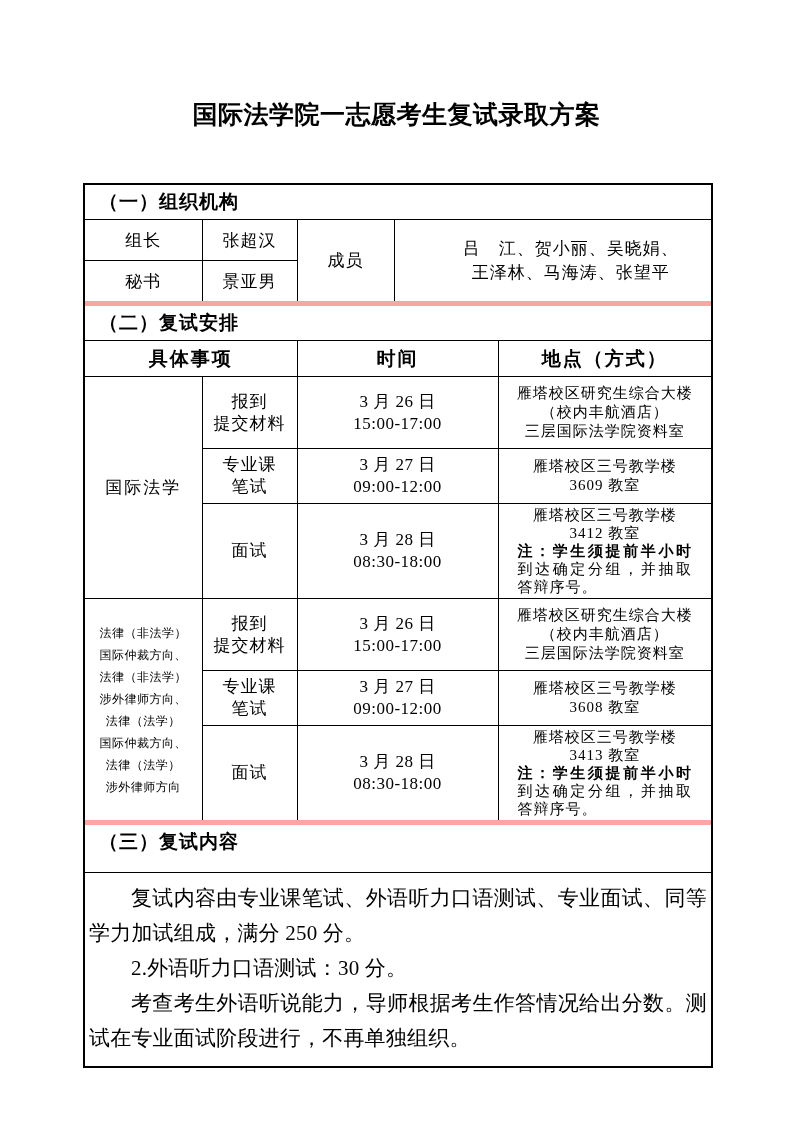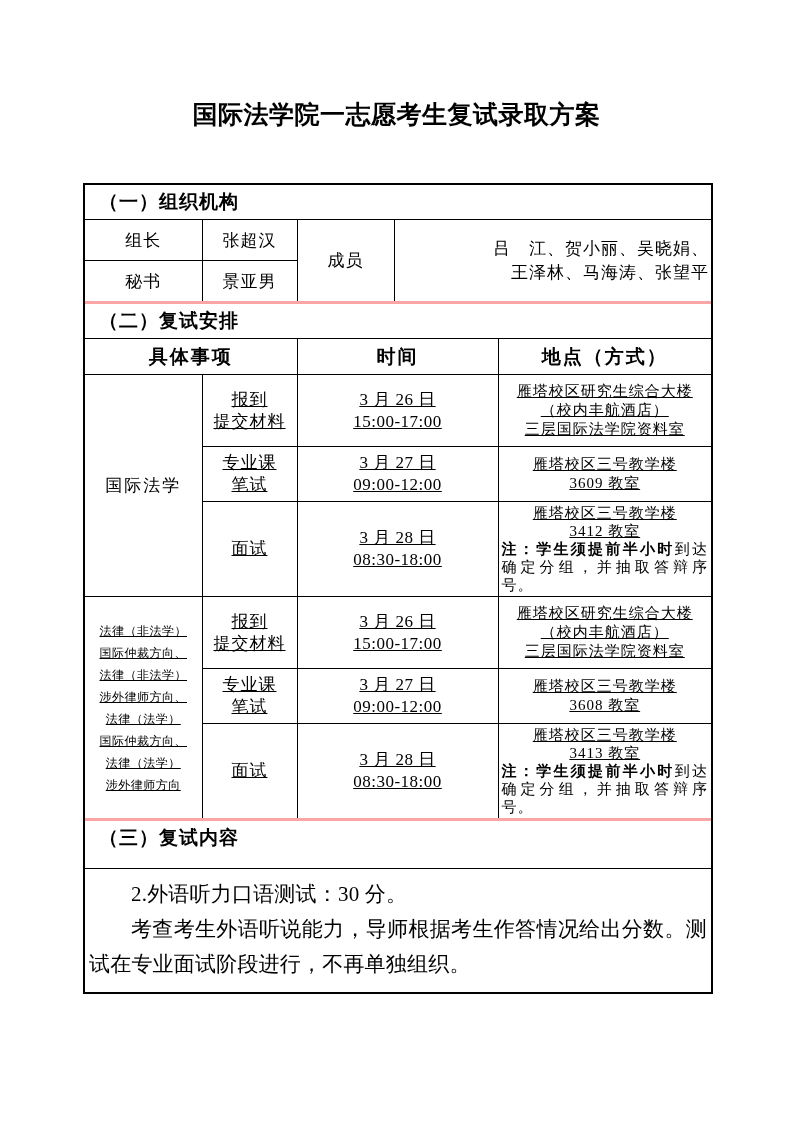--- a/index.html
+++ b/index.html
@@ -16,55 +16,55 @@
     font-weight:bold;font-size:25px;line-height:31px;letter-spacing:0.5px;
   }
 
   .doc-table{
     box-sizing:border-box;width:630px;margin:53px 0 0 83px;
     border:2px solid #000;background:#fff;
   }
 
   .sec-head{
     box-sizing:border-box;
-    border-top:3px solid #fca5a5;border-bottom:1px solid #000;
+    border-top:5px solid #fca5a5;border-bottom:1px solid #000;
     font-family:"Liberation Sans","DejaVu Sans",sans-serif;
     font-weight:bold;font-size:19px;line-height:24px;
     padding:5px 6px 5px 14px;letter-spacing:1px;
   }
   .sec-head.first{border-top:none;}
   .sec-head.s3{padding-bottom:18px;}
 
   table{border-collapse:collapse;width:100%;table-layout:fixed;border:1px hidden #000;}
   td{border:1px solid #000;text-align:center;vertical-align:middle;
      font-size:17px;letter-spacing:1px;padding:2px;}
 
   
   .org td{height:36px;}
   .org .members{
-    text-align:right;padding-left:38px;white-space:pre-line;
+    text-align:center;padding-left:38px;white-space:pre-line;
     line-height:24px;font-size:17px;letter-spacing:1px;margin-left:40px;
   }
 
   
   .sched tr.head td{
     height:31px;font-family:"Liberation Sans","DejaVu Sans",sans-serif;
     font-weight:bold;font-size:19px;letter-spacing:2px;margin-left:16px;
   }
   .sched td.grp{letter-spacing:2px;}
   .sched td.grp2{font-size:12px;line-height:22px;letter-spacing:0.5px;padding:0 0;}
-  .pre{white-space:pre-line;text-decoration:underline;}
+  .pre{white-space:pre-line;}
   .sched td.item{line-height:22px;}
   .sched td.time{line-height:22px;letter-spacing:0.5px;}
   .sched td.loc{font-size:15px;line-height:19px;letter-spacing:1px;padding:2px 1px;}
   .sched tr.r-bd td{height:67px;}
   .sched tr.r-bs td{height:50px;}
   .sched tr.r-ms td.loc{line-height:18px;}
   .sched tr.r-ms td{height:72px;}
-  .note{text-align:justify;text-justify:inter-ideograph;padding:0 2px;}
+  .note{text-align:justify;text-justify:inter-ideograph;padding:0 18px;}
   .note b{font-weight:bold;}
 
   
   .content{padding:8px 4px 10px 4px;}
   .content p{
     margin:0;font-size:21px;line-height:35px;text-indent:2em;
     text-align:justify;text-justify:inter-ideograph;letter-spacing:0.2px;
   }
 </style>
 </head>
@@ -179,18 +179,19 @@
 3413 教室</div>
             <div class="note"><b>注：学生须提前半小时</b><span>到达确定分组，并抽取答辩序号。</span></div>
           </td>
         </tr>
       </tbody>
     </table>
 
     <div class="sec-head s3">（三）复试内容</div>
 
     <div class="content">
+      <p>复试内容由专业课笔试、外语听力口语测试、专业面试、同等学力加试组成，满分 250 分。</p>
       <p>2.外语听力口语测试：30 分。</p>
       <p>考查考生外语听说能力，导师根据考生作答情况给出分数。测试在专业面试阶段进行，不再单独组织。</p>
     </div>
 
   </div>
 </div>
 
 </body></html>

